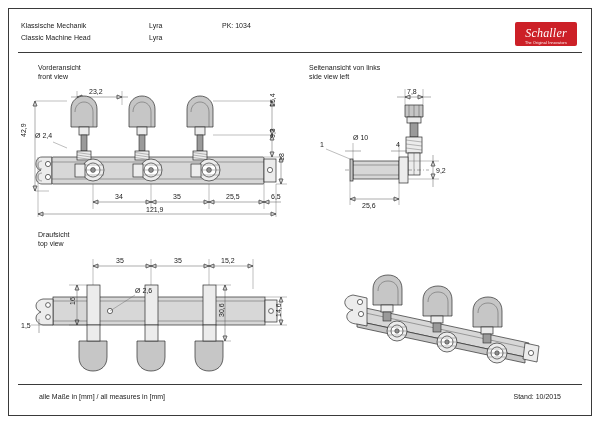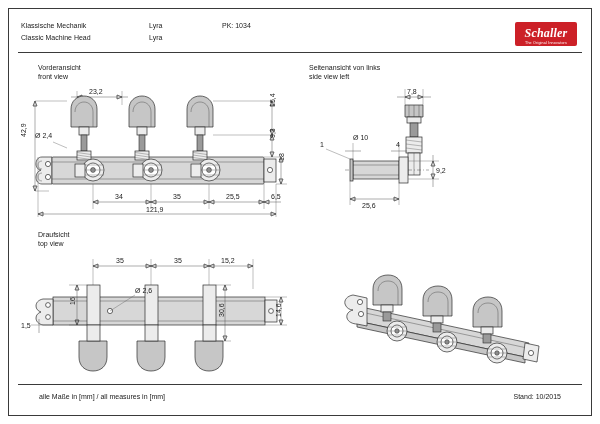--- a/index.html
+++ b/index.html
@@ -25,21 +25,21 @@
   .logo {
     position:absolute; right:14px; top:13px;
     width:62px; height:24px;
     background:#cc2027;
     border-radius:2px;
   }
   .logo .brand {
     position:absolute; left:0; right:0; top:4px;
     text-align:center; color:#fff;
     font-family:"Liberation Serif", serif;
-    font-style:italic; font-size:12px; font-weight:bold;
+    font-style:italic; font-size:12px; font-weight:normal;
     letter-spacing:0.2px;
   }
   .logo .tag {
     position:absolute; left:0; right:0; bottom:1.5px;
     text-align:center; color:#fff; font-size:3.6px; letter-spacing:.2px;
   }
 
   
   svg { position:absolute; left:0; top:0; overflow:visible; }
   .ln { stroke:#2b2b2b; stroke-width:0.7; fill:none; }

